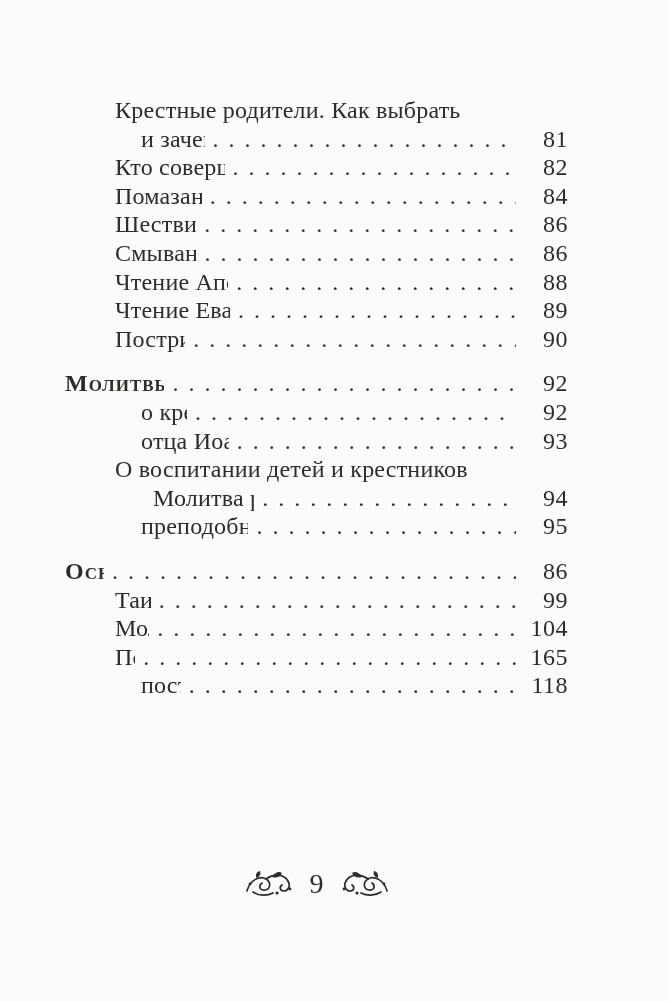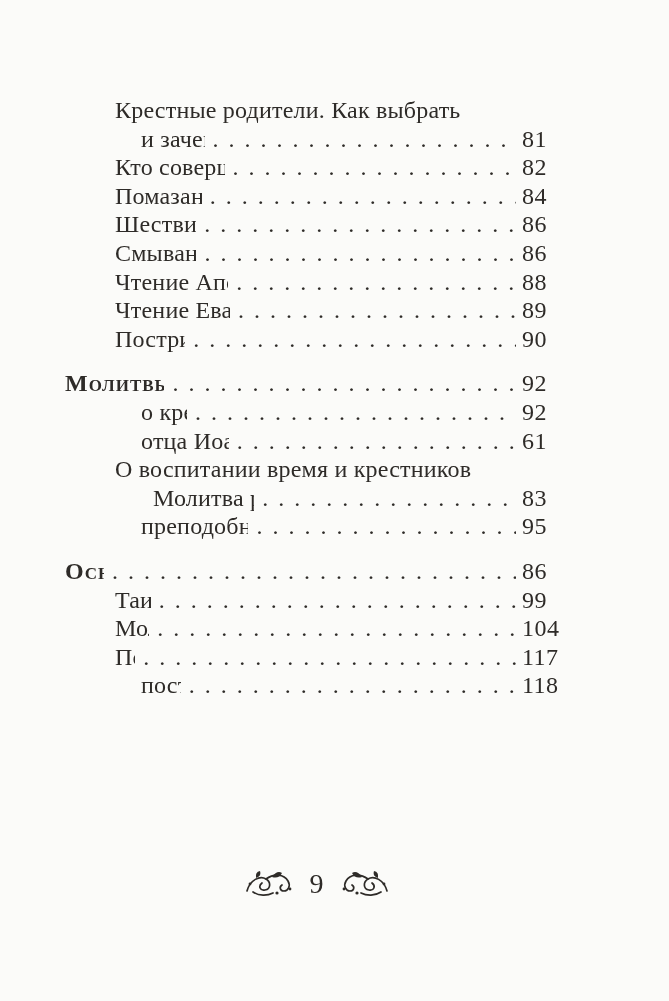--- a/index.html
+++ b/index.html
@@ -56,21 +56,21 @@
     font-weight: 400;
     letter-spacing: 0;
   }
   .leader::after {
     content: ". . . . . . . . . . . . . . . . . . . . . . . . . . . . . . . . . . . . . . . . . . . . . . . . . . . . . . . . . . . .";
     word-spacing: 4px;
   }
   .pg {
     flex: 0 0 auto;
     min-width: 46px;
-    text-align: left;
+    text-align: right;
     font-weight: 400;
     font-variant: normal;
     letter-spacing: 0.5px;
   }
   .footer {
     position: absolute;
     left: 65px;
     top: 870px;
     width: 503px;
     display: flex;
@@ -140,29 +140,29 @@
         <span class="pg">92</span>
       </div>
       <div class="row entry lvl1">
         <span class="t">о крестниках</span>
         <span class="leader"></span>
         <span class="pg">92</span>
       </div>
       <div class="row entry lvl1">
         <span class="t">отца Иоанна (Крестьянкина)</span>
         <span class="leader"></span>
-        <span class="pg">61</span>
-      </div>
-      <div class="row entry lvl0">
-        <span class="t">О воспитании время и крестников</span>
+        <span class="pg">93</span>
+      </div>
+      <div class="row entry lvl0">
+        <span class="t">О воспитании детей и крестников</span>
       </div>
       <div class="row entry lvl2">
         <span class="t">Молитва родителей ко Господу Богу</span>
         <span class="leader"></span>
-        <span class="pg">83</span>
+        <span class="pg">94</span>
       </div>
       <div class="row entry lvl1">
         <span class="t">преподобным Амвросием Оптинским</span>
         <span class="leader"></span>
         <span class="pg">95</span>
       </div>
     </div>
     <div class="section">
       <div class="row heading lvl0">
         <span class="t">Основы</span>
@@ -175,21 +175,21 @@
         <span class="pg">99</span>
       </div>
       <div class="row entry lvl0">
         <span class="t">Молитва</span>
         <span class="leader"></span>
         <span class="pg">104</span>
       </div>
       <div class="row entry lvl0">
         <span class="t">Пост</span>
         <span class="leader"></span>
-        <span class="pg">117</span>
+        <span class="pg">165</span>
       </div>
       <div class="row entry lvl1">
         <span class="t">поститься?</span>
         <span class="leader"></span>
         <span class="pg">118</span>
       </div>
     </div>
   </div>
 
 <div class="footer">

